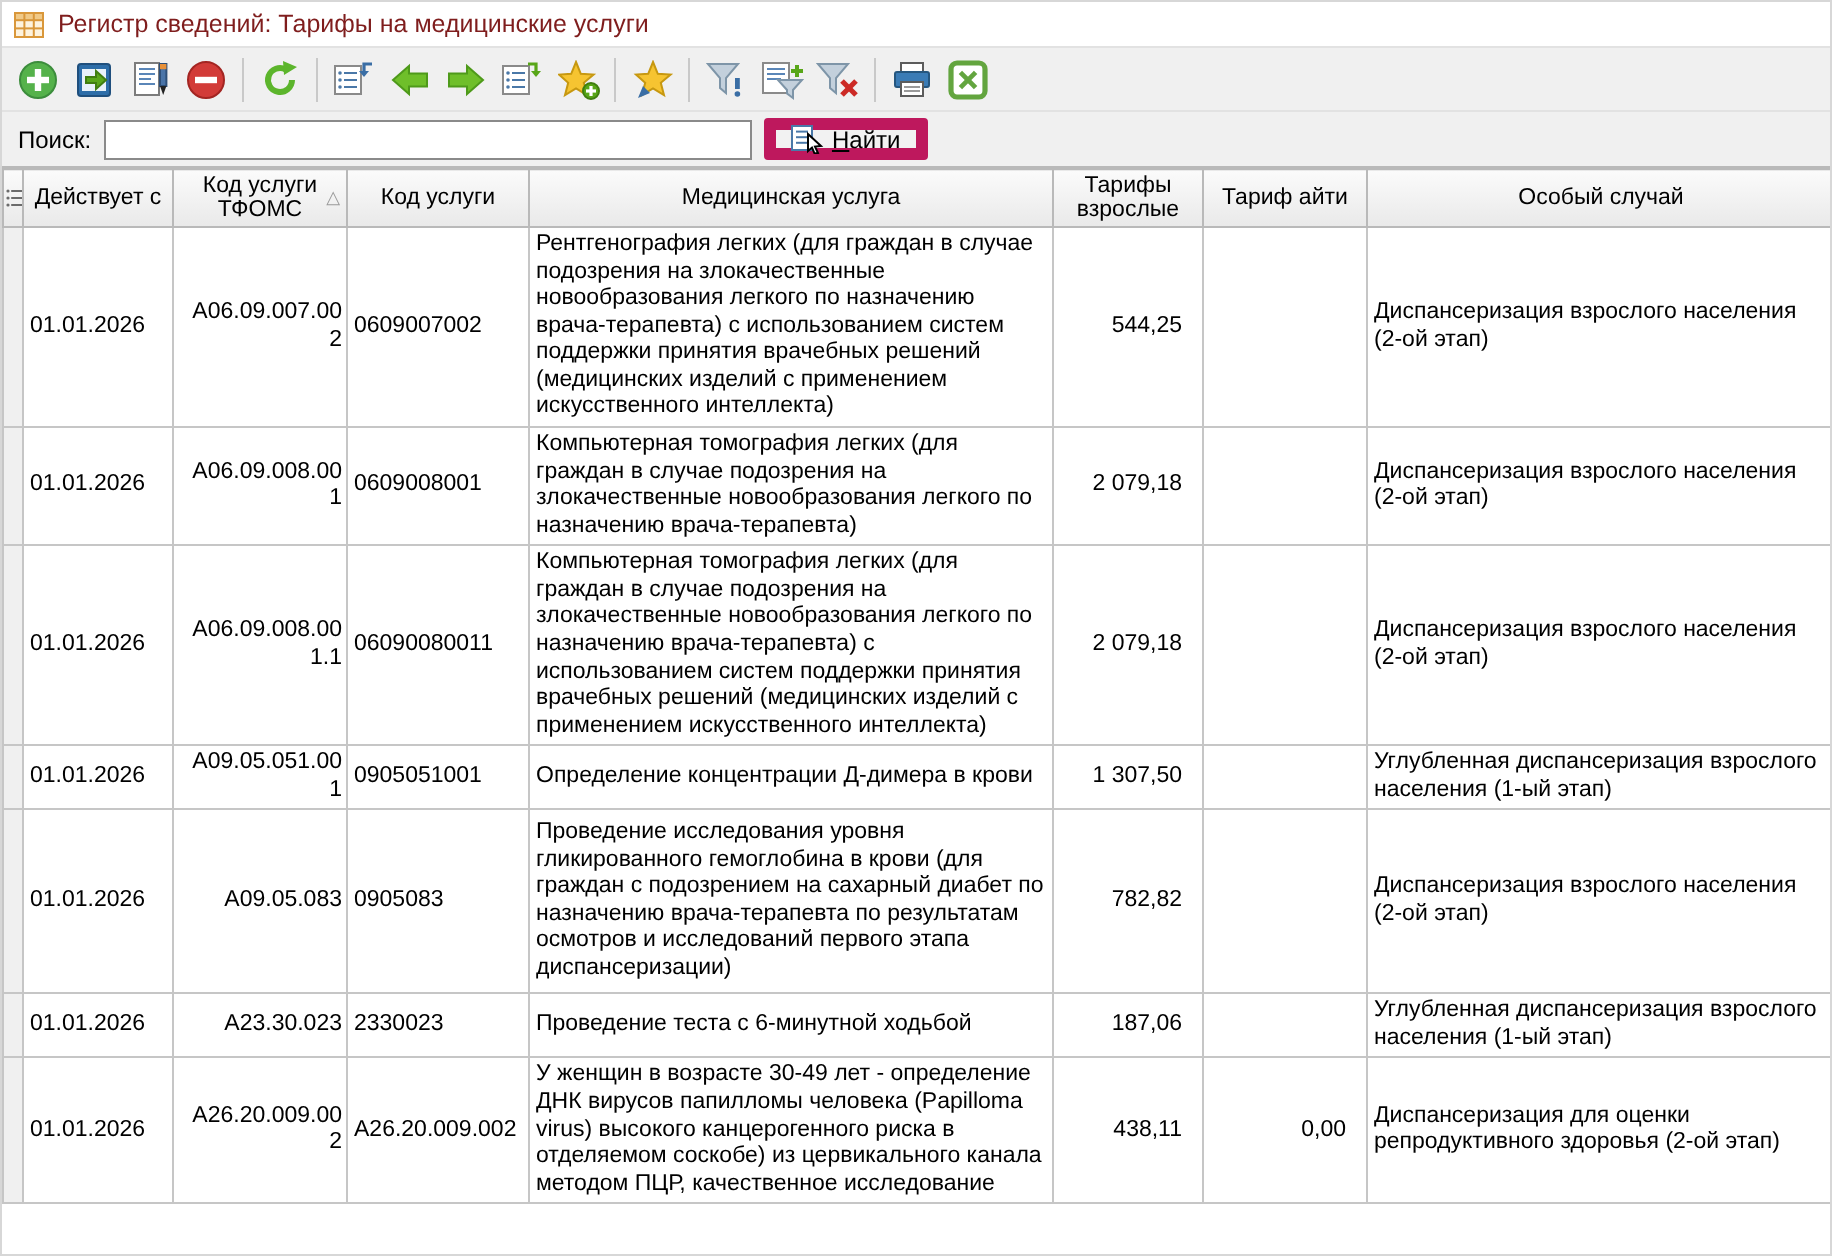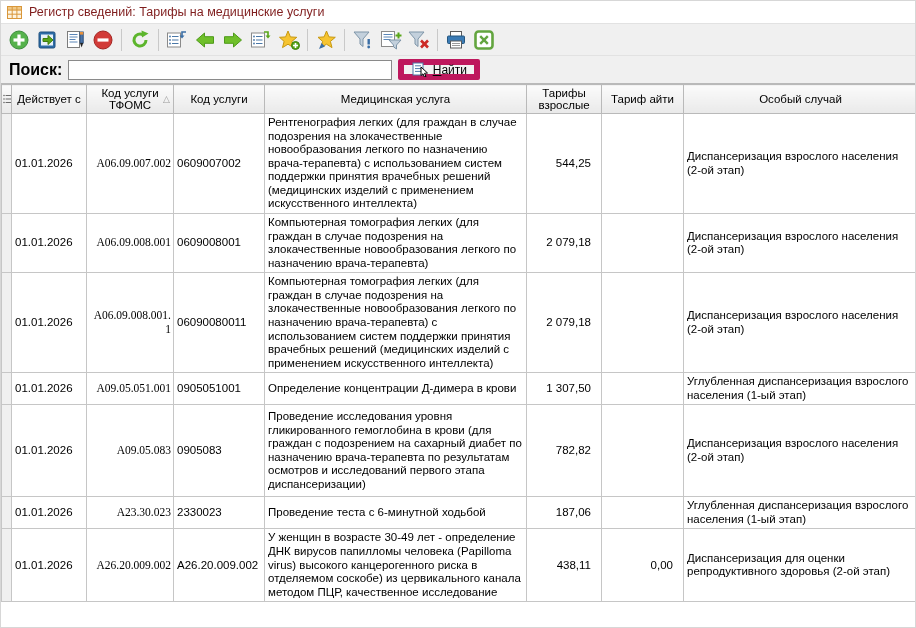--- a/index.html
+++ b/index.html
@@ -11,35 +11,35 @@
   .titlebar { height:22px; background:#fff; display:flex; align-items:center; padding-left:6px; gap:7px; }
   .titlebar .title { font-size:12.5px; color:#7f1d1d; }
 
   
   .toolbar { height:33px; background:#f0f0f0; border-top:1px solid #e2e2e2; border-bottom:1px solid #e2e2e2; display:flex; align-items:center; padding-left:5px; gap:2px; }
   .tbtn { width:26px; height:26px; display:flex; align-items:center; justify-content:center; border:1px solid transparent; border-radius:2px; background:transparent; cursor:default; }
   .tsep { width:1px; height:22px; background:#c9c9c9; margin:0 3px; }
 
   
   .searchrow { height:27px; background:#f0f0f0; display:flex; align-items:center; padding-left:8px; gap:6px; }
-  .searchrow label { font-size:16px;font-weight:bold; }
+  .searchrow label { font-size:12px; }
   .searchrow input { width:324px; height:20px; border:1px solid #8a8a8a; background:#fff; font-size:12px; padding:0 3px; font-family:inherit; }
   .findbtn { height:21px; width:82px; background:#f2f2f2; border:6px solid #be185d; border-radius:2px; display:flex; align-items:center; justify-content:center; gap:4px; font-size:12px; font-family:inherit; }
   .findbtn .accel { text-decoration:underline; }
 
   
   .gridwrap { height:584px; overflow:hidden; border-top:1px solid #b9b9b9; }
   table { border-collapse:collapse; table-layout:fixed; width:916px; font-size:11.5px; }
   th { background:linear-gradient(#fbfbfb,#e9e9e9); border:1px solid #b9b9b9; font-weight:normal; text-align:center; padding:2px 3px; height:28px; position:relative; }
   td { border:1px solid #c6c6c6; vertical-align:middle; padding:2px 3px; line-height:1.18; background:#fff; overflow:hidden; }
   col.c-sel{width:10px} col.c-date{width:75px} col.c-tfoms{width:87px} col.c-code{width:91px}
   col.c-serv{width:262px} col.c-adult{width:75px} col.c-child{width:82px} col.c-spec{width:234px}
   td.sel { background:#f0f0f0; padding:0; }
   th.sel { padding:1px; }
-  td.tfoms { text-align:right; word-break:break-all; padding-right:2px;font-family:Liberation Serif, serif; }
+  td.tfoms { text-align:right; word-break:break-all; padding-right:2px; }
   td.num { text-align:right; padding-right:10px; }
   tr.r1 td{height:100px} tr.r2 td{height:55px} tr.r3 td{height:98px} tr.r4 td{height:27px}
   tr.r5 td{height:92px} tr.r6 td{height:26px} tr.r7 td{height:70px}
   .sort-ind { position:absolute; right:3px; top:50%; transform:translateY(-50%); color:#9a9a9a; font-size:9px; }
 
   
   .statusbar { height:36px; background:#f0f0f0; border-top:1px solid #cfcfcf; position:relative; }
   .statusbox { position:absolute; left:263px; top:2px; width:257px; height:20px; border:1px solid #9a9a9a; background:#f5f5f5; font-size:12px; display:flex; align-items:center; padding-left:5px; }
 
   svg { display:block; }

